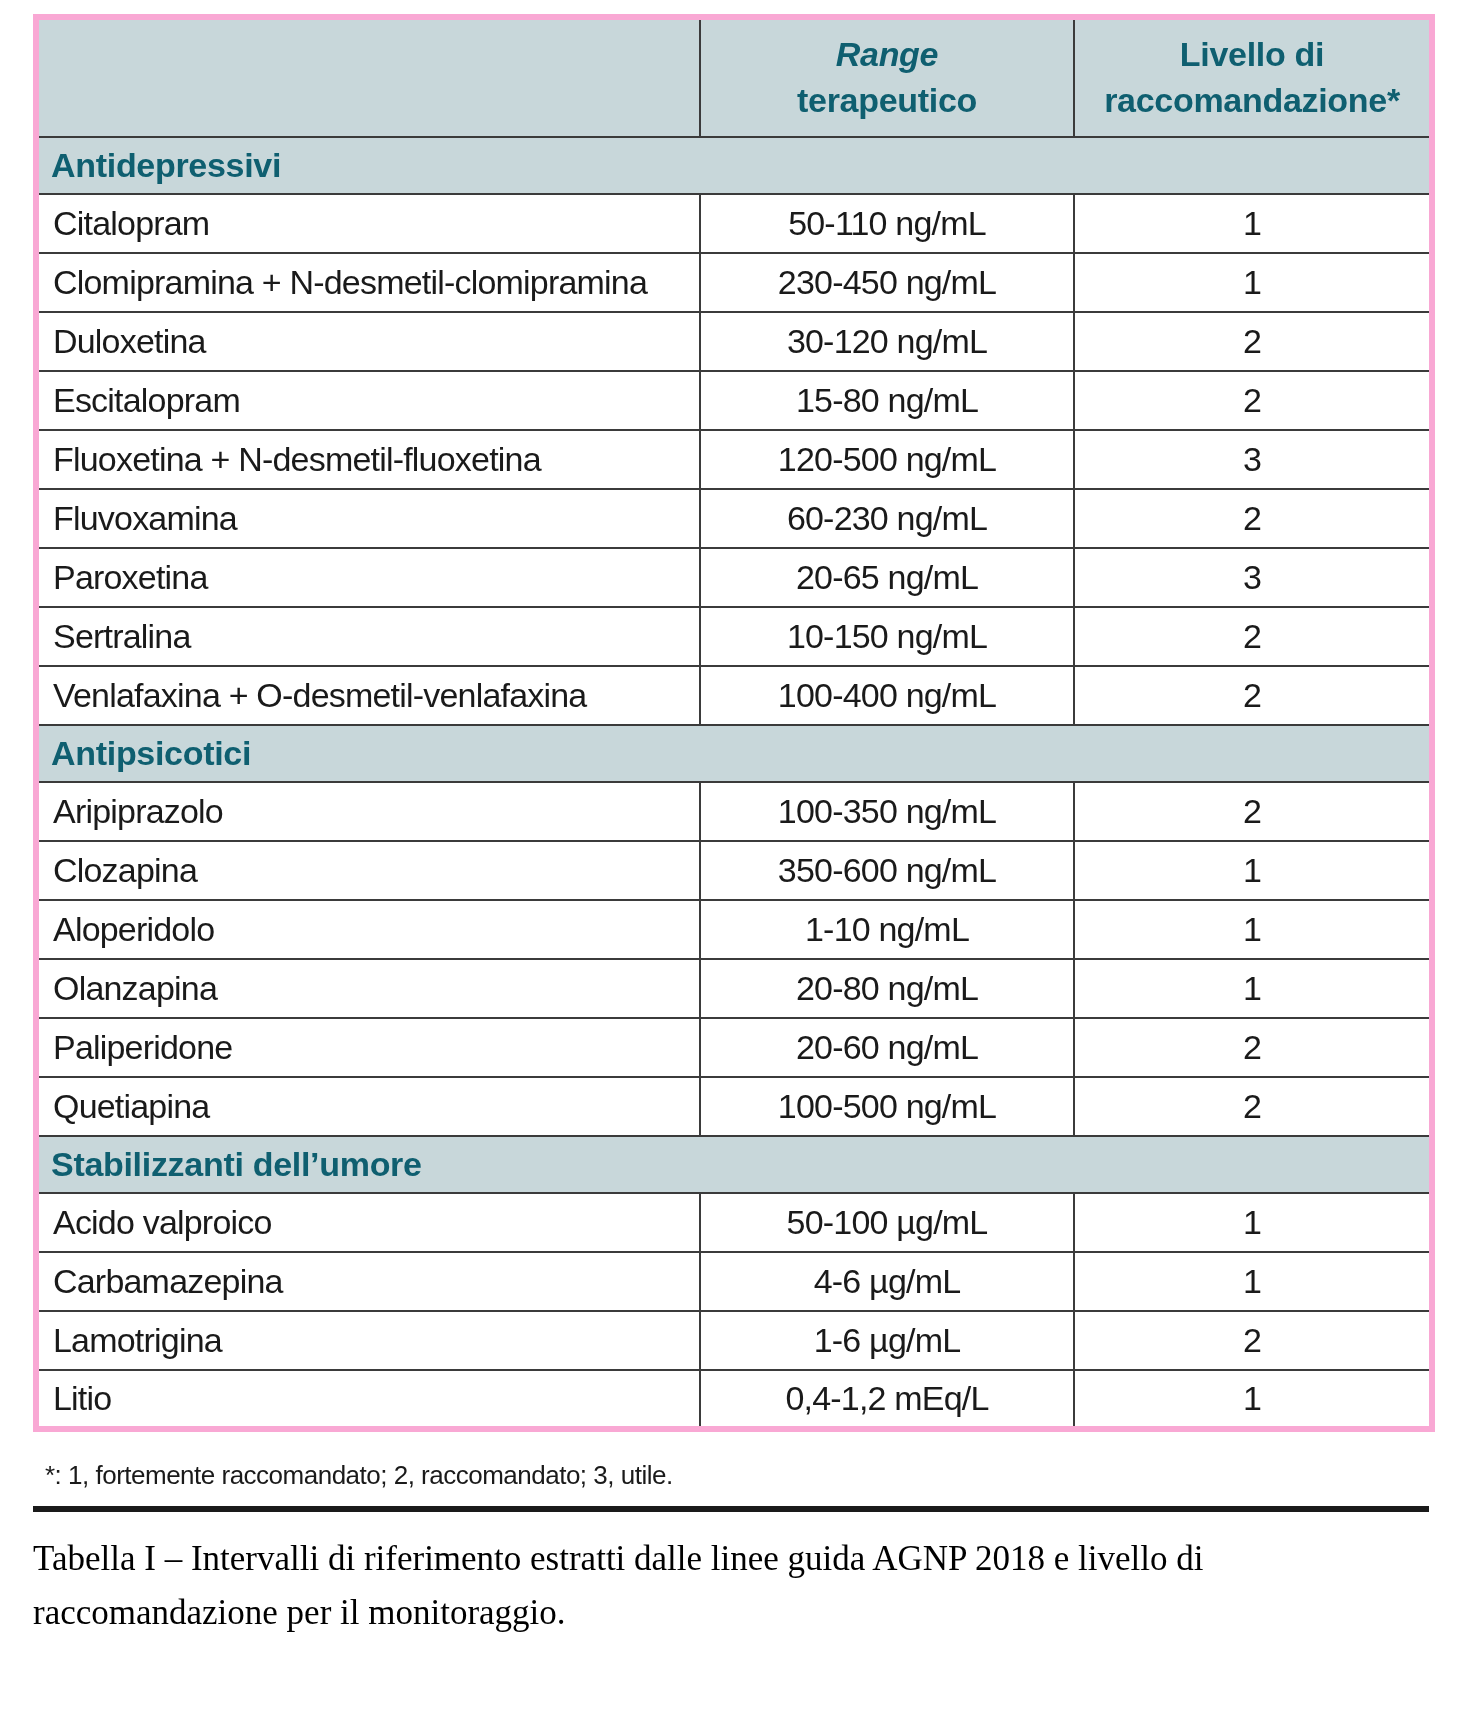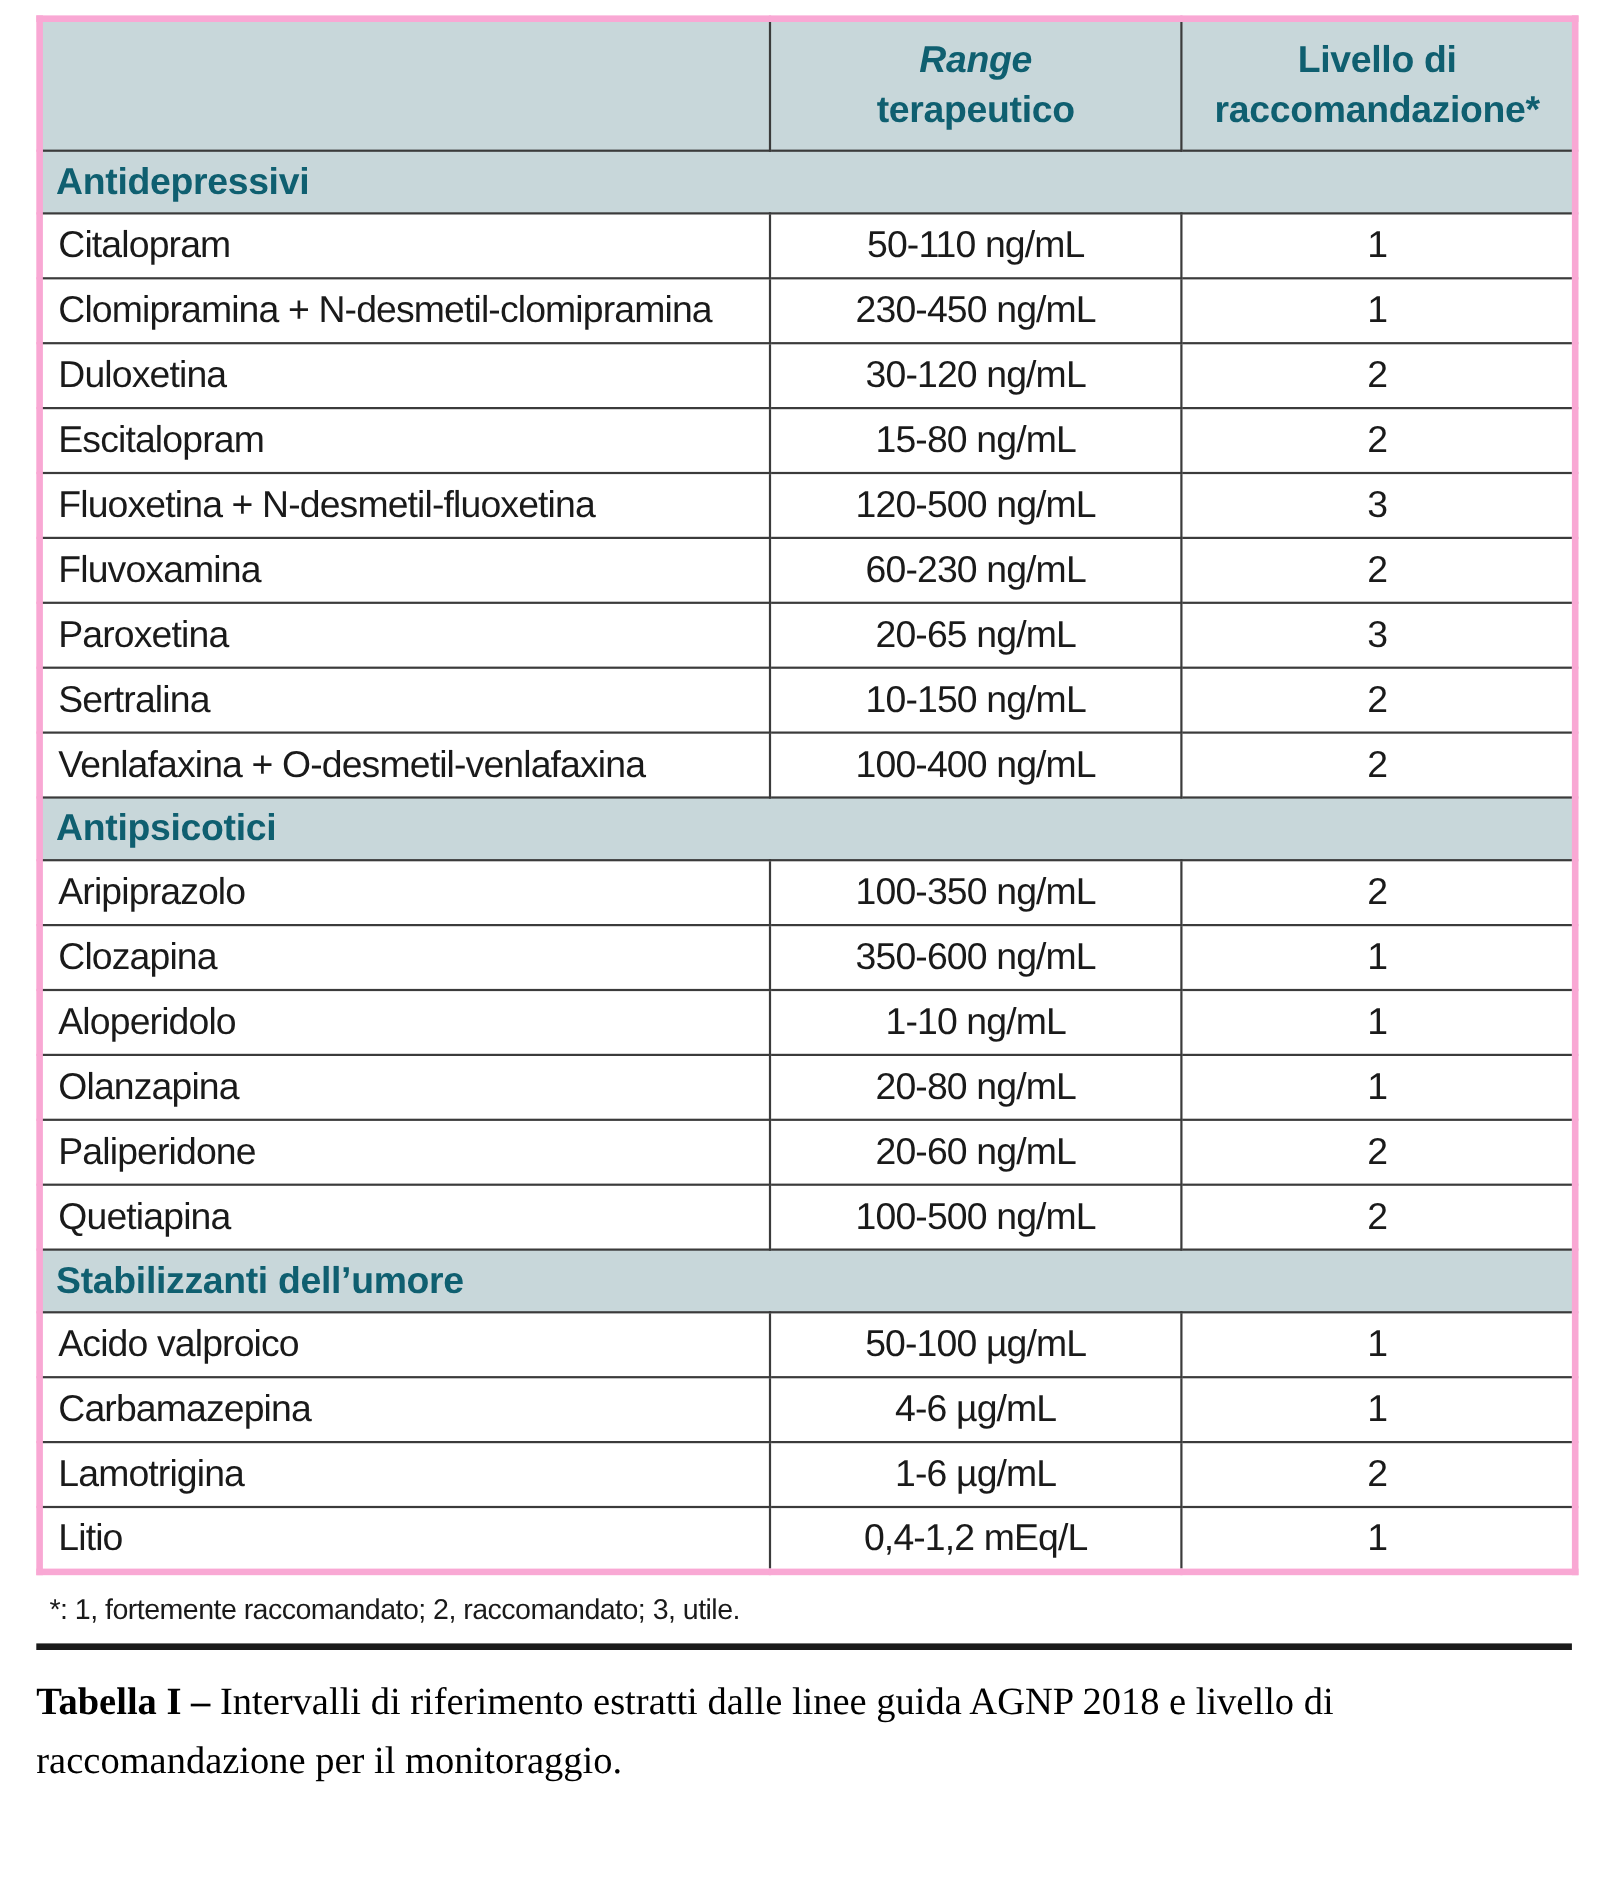--- a/index.html
+++ b/index.html
@@ -56,37 +56,37 @@
     letter-spacing: -0.8px;
     vertical-align: middle;
   }
   tr.data-row td.c1 { text-align: left; padding-left: 14px; }
   tr.data-row td.c2 { text-align: center; }
   tr.data-row td.c3 { text-align: center; }
   .footnote {
     font-size: 26px;
     color: #1a1a1a;
     letter-spacing: -0.5px;
-    padding: 16px 0 0 12px;
+    padding: 28px 0 0 12px;
   }
   .end-rule {
     width: 1396px;
     height: 6px;
     background: #1a1a1a;
     margin-top: 15px;
   }
   .caption {
     width: 1396px;
     margin-top: 20px;
     font-family: "Liberation Serif", serif;
     font-size: 35px;
     line-height: 1.55;
     color: #000000;
   }
-  .caption b { font-weight: bold; }
+  .caption b { font-weight: normal; }
 </style>
 </head>
 <body>
 
 <div class="page">
 
   <table class="ref-table">
     <colgroup>
       <col class="c1">
       <col class="c2">

